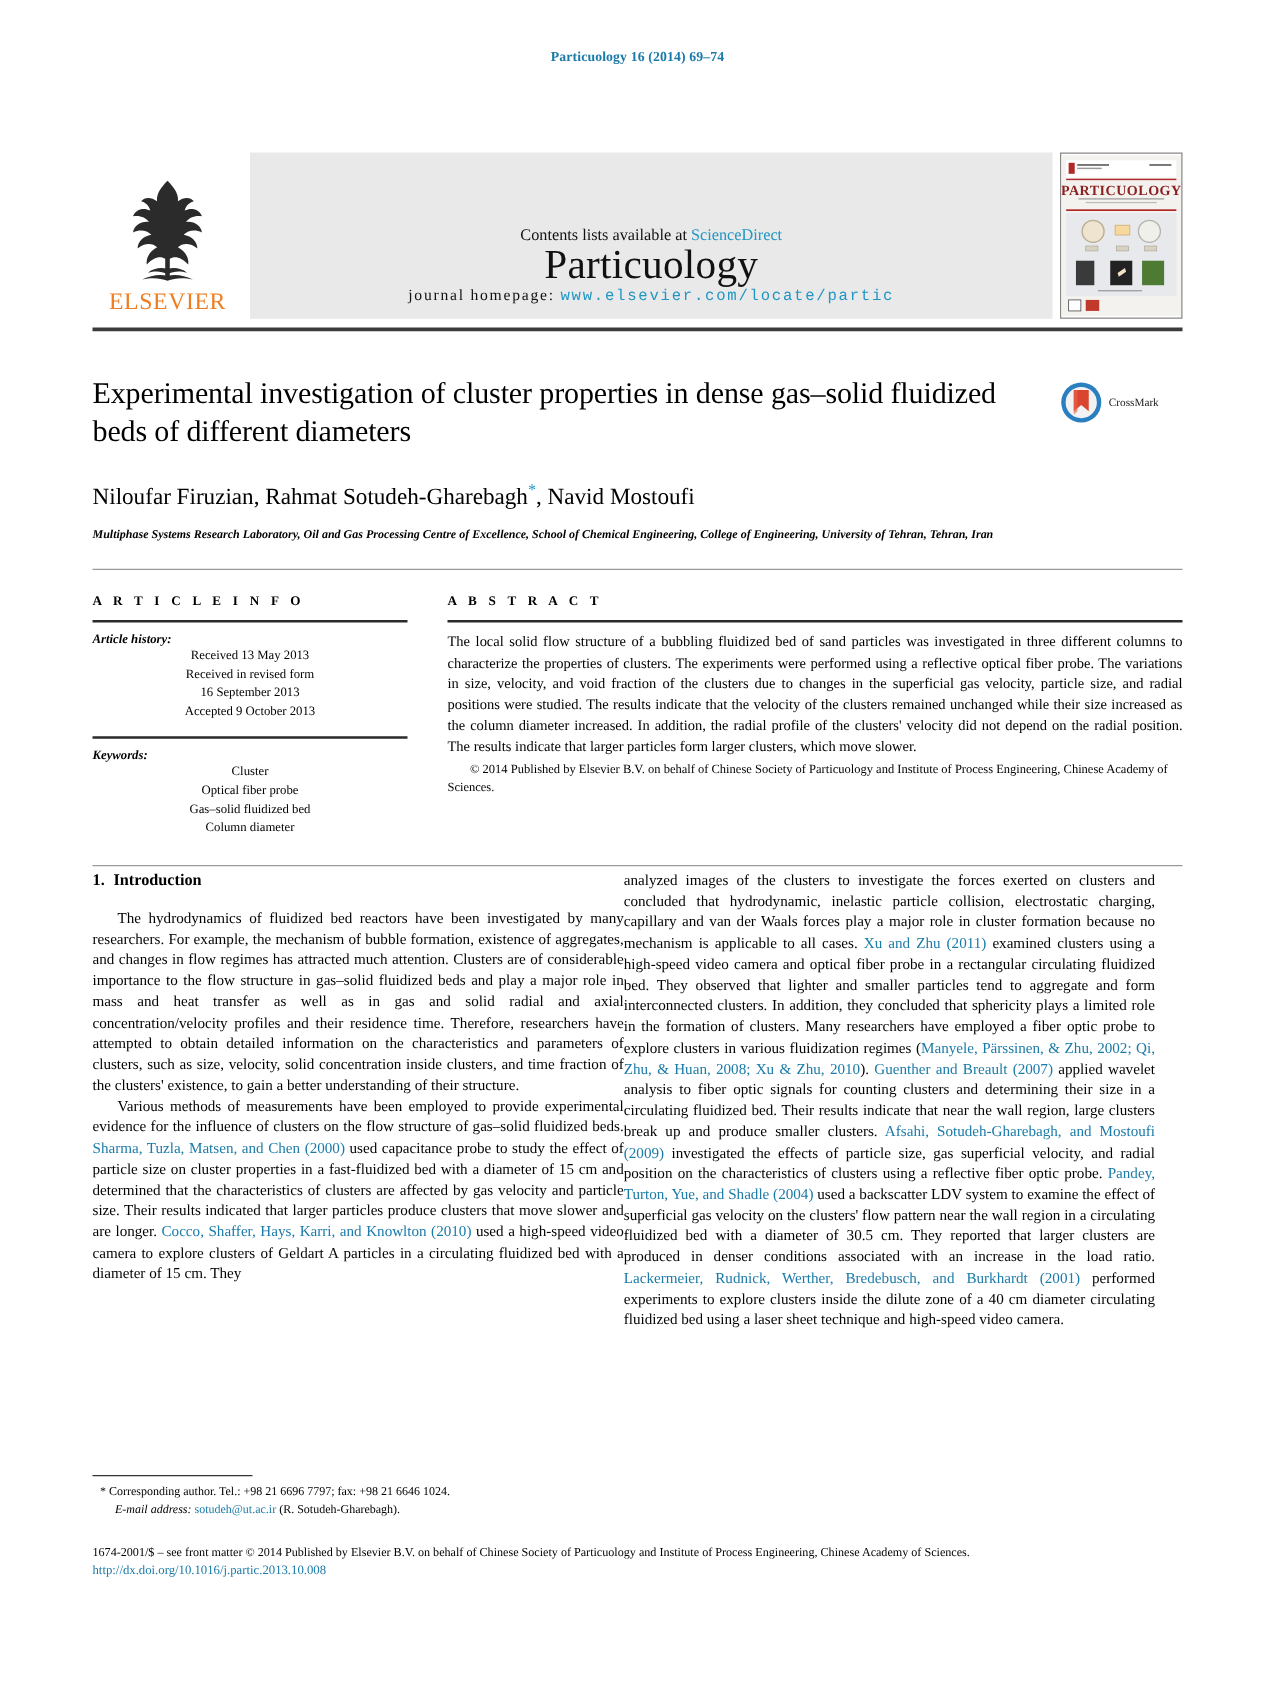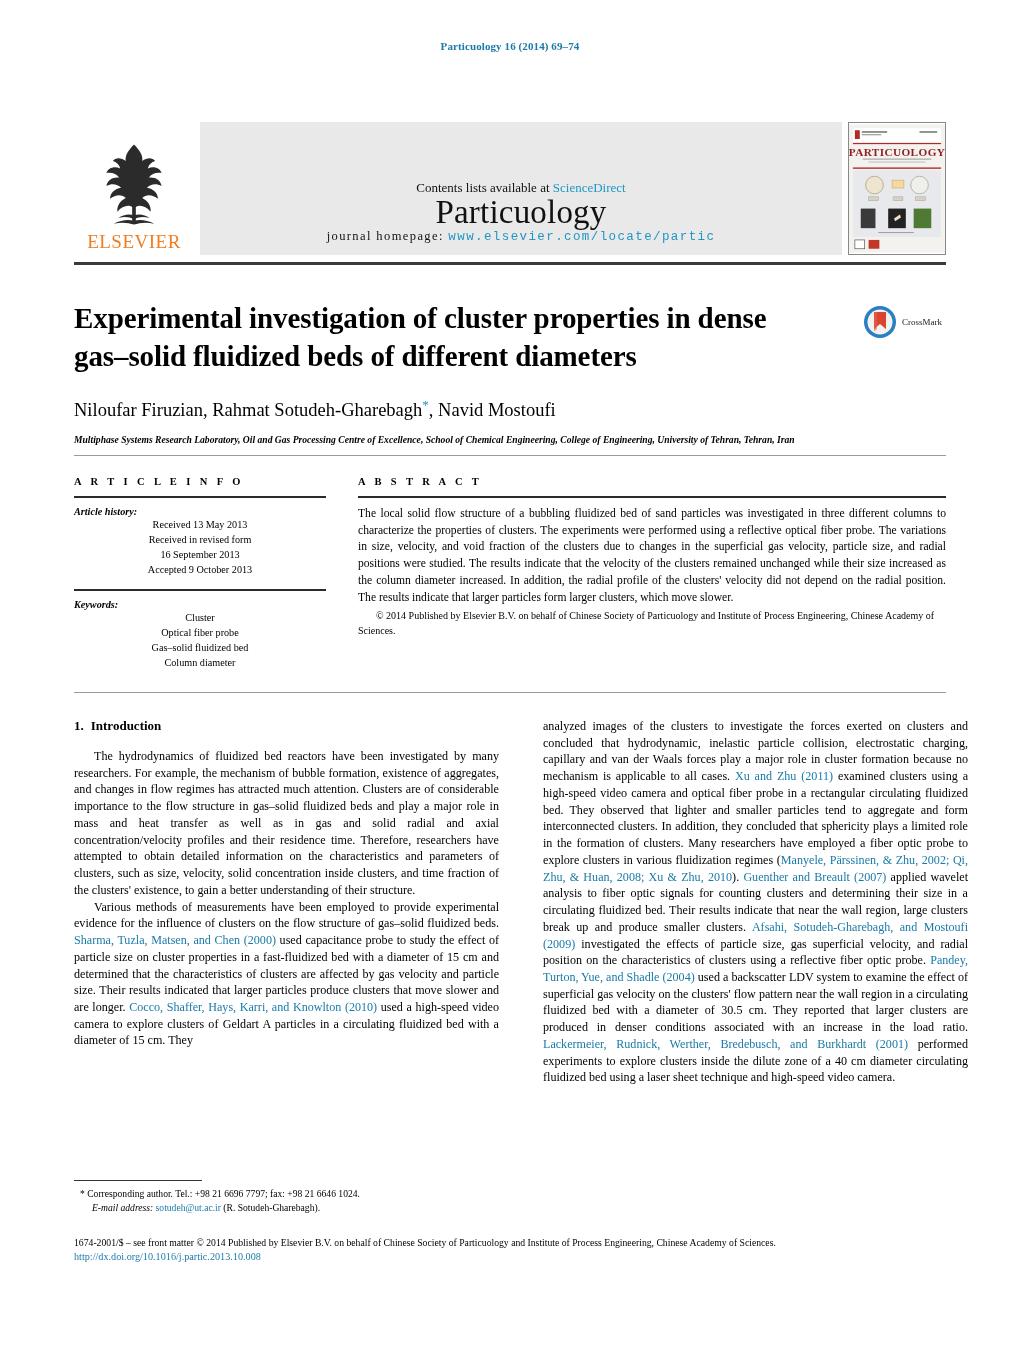--- a/index.html
+++ b/index.html
@@ -123,30 +123,30 @@
   }
 
   
   .title-block {
     position: absolute;
     left: 74px;
     top: 300px;
     width: 872px;
   }
   .article-title {
-    font-size: 29px;
+    font-size: 24px;
     line-height: 1.30;
-    font-weight: bold;
+    font-weight: normal;
     margin: 0;
     width: 730px;
     letter-spacing: -0.1px;
   }
   .crossmark {
     position: absolute;
-    right: 4px;
+    right: 19px;
     top: 5px;
     display: flex;
     align-items: center;
     gap: 5px;
   }
   .crossmark-label {
     font-size: 9px;
     color: #222;
   }
   .authors {
@@ -236,24 +236,23 @@
     top: 692px;
     width: 872px;
     height: 1px;
     background: #9a9a9a;
   }
 
   
   .body-cols {
     position: absolute;
     left: 74px;
-    top: 718px;
+    top: 696px;
     width: 894px;
     display: flex;
-    gap: 44px;
   }
   .bcol {
     width: 425px;
     flex: 0 0 425px;
   }
   .h2 {
     font-size: 13px;
     font-weight: bold;
     margin: 0 0 14px 0;
   }

